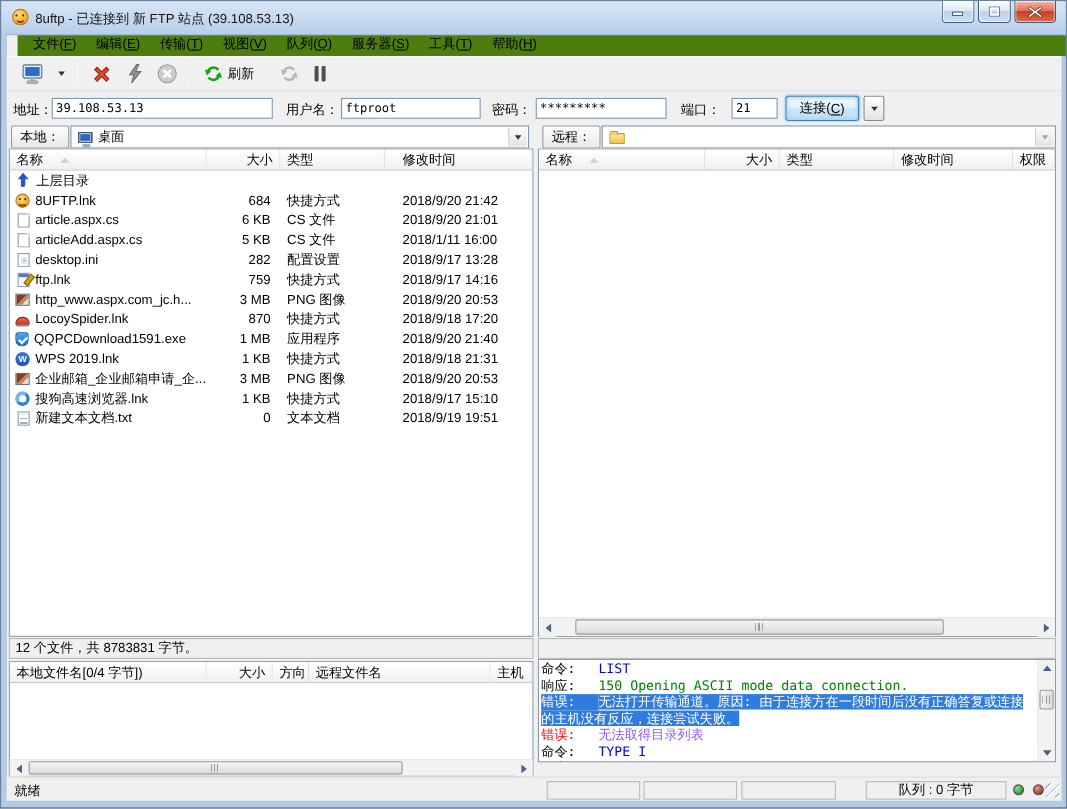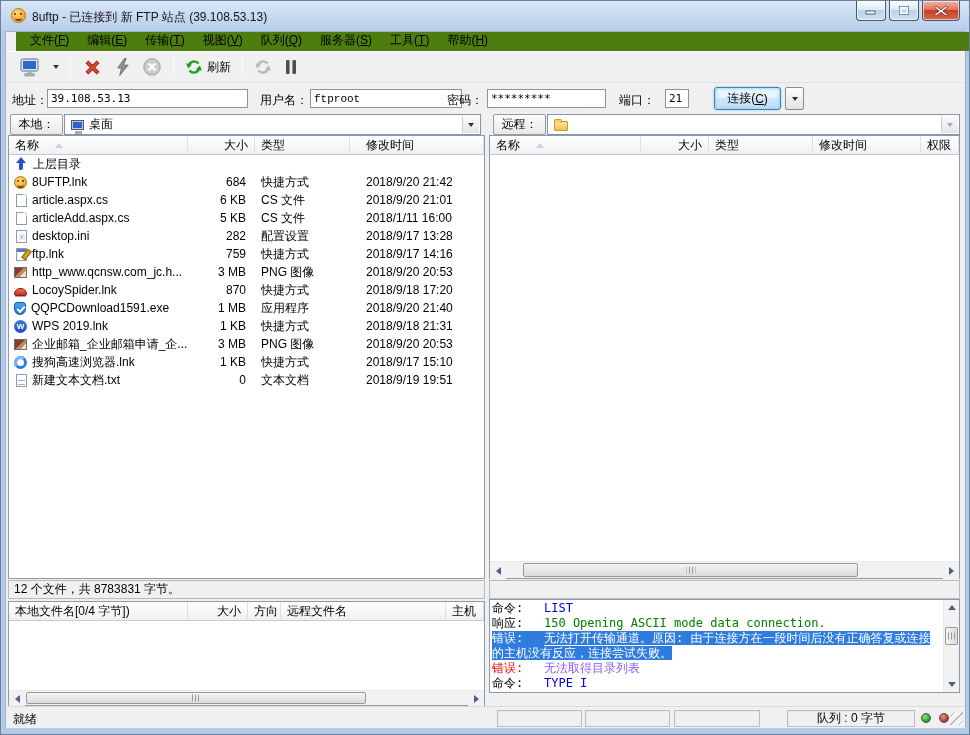--- a/index.html
+++ b/index.html
@@ -223,25 +223,25 @@
           <rect x="2" y="2" width="3.6" height="14" rx="1" fill="#4e4e4e"></rect>
           <rect x="8.4" y="2" width="3.6" height="14" rx="1" fill="#4e4e4e"></rect>
         </svg>
       </div>
     </div>
 
     <div class="connbar">
       <span class="lbl" style="left:6px">地址：</span>
       <input style="left: 41px; width: 201px;" value="39.108.53.13">
       <span class="lbl" style="left:254px">用户名：</span>
-      <input style="left: 304px; width: 152px; font-family: Liberation Mono, monospace;" value="ftproot">
+      <input style="left: 304px; width: 127px;" value="ftproot">
       <span class="lbl" style="left:441px">密码：</span>
       <input style="left: 481px; width: 119px;" value="*********">
       <span class="lbl" style="left:613px">端口：</span>
-      <input style="left: 659px; width: 24px;" value="21">
+      <input style="left: 659px; width: 42px;" value="21">
       <div class="connect-btn">
         <span>连接(</span>
           <span class="u">C</span>
           <span>)</span>
       </div>
       <div class="drop-btn">
           <span class="arr"></span>
         </div>
     </div>
 
@@ -328,21 +328,21 @@
             <i class="ic ic-notepad"></i>
             <span>ftp.lnk</span>
           </span>
         <span class="cell c-size">759</span>
         <span class="cell c-type">快捷方式</span>
         <span class="cell c-time">2018/9/17 14:16</span>
       </div>
       <div class="lrow">
         <span class="cell c-name">
             <i class="ic ic-image"></i>
-            <span>http_www.qcnsw.com_jc.h...</span>
+            <span>http_www.aspx.com_jc.h...</span>
           </span>
         <span class="cell c-size">3 MB</span>
         <span class="cell c-type">PNG 图像</span>
         <span class="cell c-time">2018/9/20 20:53</span>
       </div>
       <div class="lrow">
         <span class="cell c-name">
             <i class="ic ic-locoy"></i>
             <span>LocoySpider.lnk</span>
           </span>

